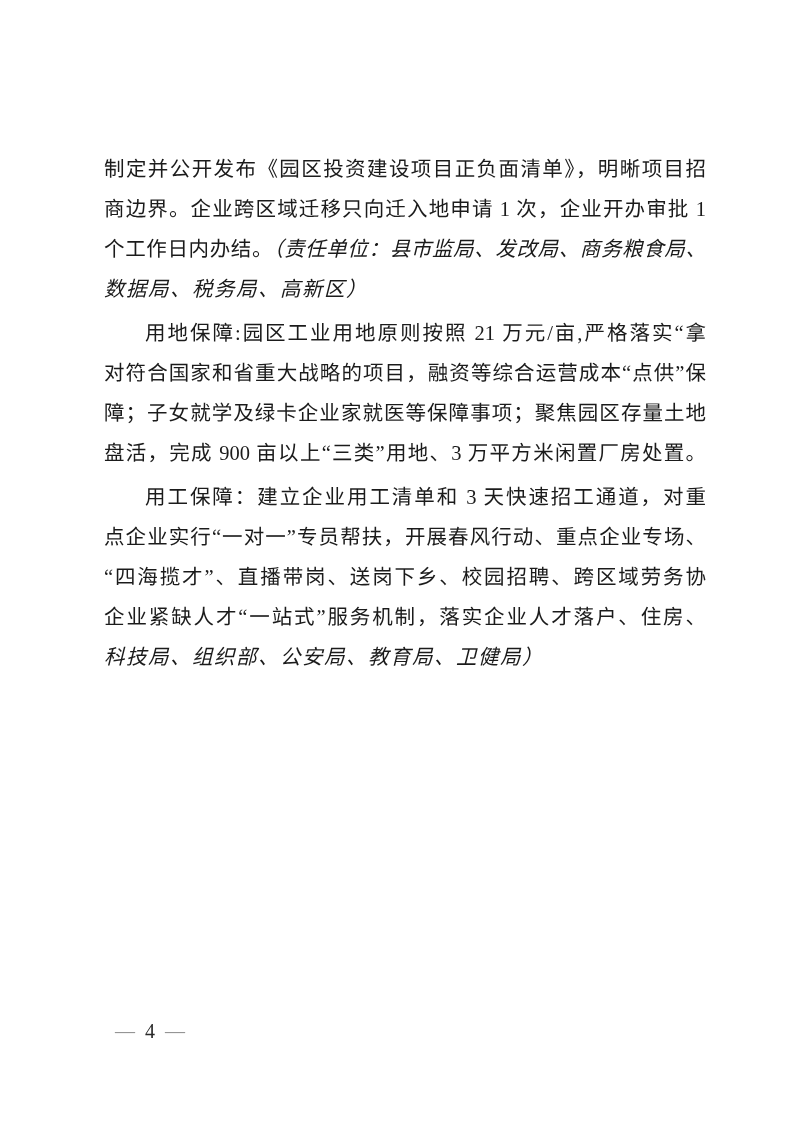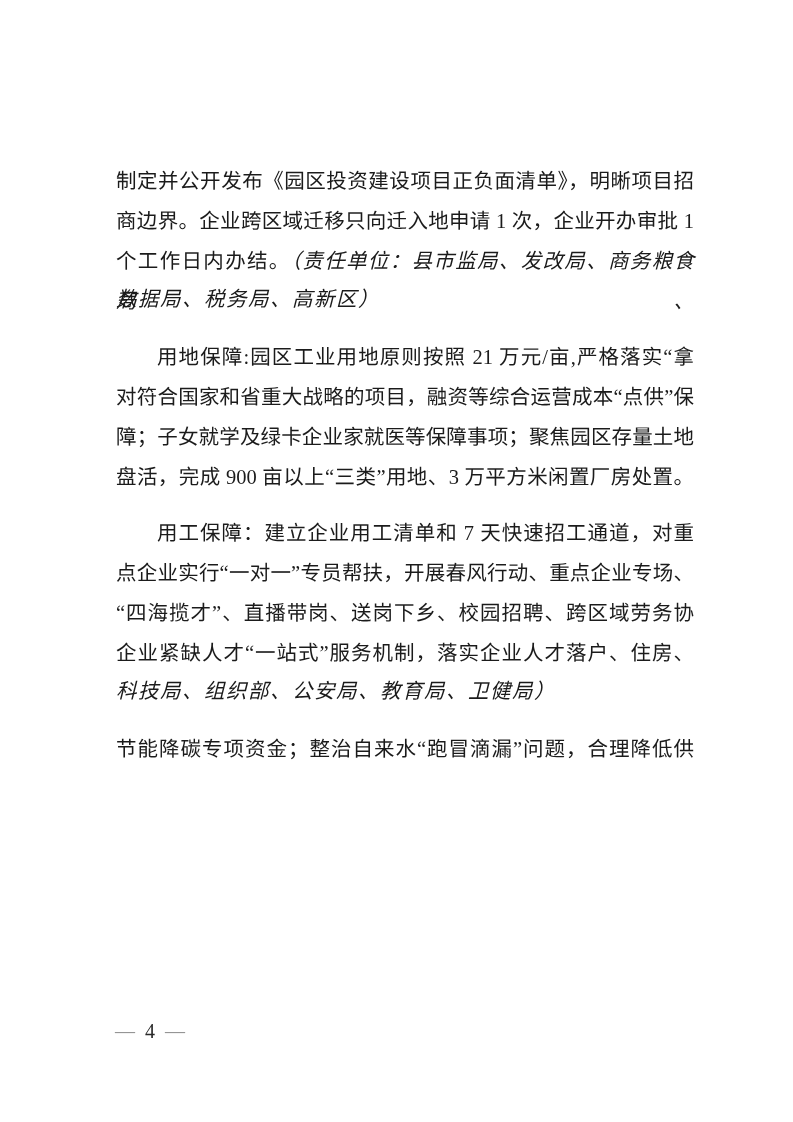--- a/index.html
+++ b/index.html
@@ -15,34 +15,33 @@
     overflow: hidden;
     font-family: "Liberation Serif", "DejaVu Serif", serif;
     color: #1b1b1b;
   }
   .body-block {
     position: absolute;
     left: 100px;
     top: 145px;
     width: 610px;
   }
-  .para { margin: 16px; padding: 0; }
+  .para { margin: 4px; padding: 0; }
   .line {
     height: 40px;
     line-height: 40px;
     font-size: 20.5px;
     text-align: justify;
     text-align-last: justify;
     white-space: normal;
   }
   .line.last {
     text-align: center;
     text-align-last: left;
     letter-spacing: 1.5px;
-    font-family: Liberation Mono, monospace;
   }
   .line.indent { text-indent: 41px; }
   .kai { font-style: italic; }
   .footer {
     position: absolute;
     left: 115px;
     top: 1018px;
     font-size: 20px;
     line-height: 26px;
     letter-spacing: 0;
@@ -65,29 +64,28 @@
 
 
     <div class="para">
       <div class="line indent"><span>用地保障:园区工业用地原则按照 21 万元/亩,严格落实“拿</span></div>
       <div class="line"><span>对符合国家和省重大战略的项目，融资等综合运营成本“点供”保</span></div>
       <div class="line"><span>障；子女就学及绿卡企业家就医等保障事项；聚焦园区存量土地</span></div>
       <div class="line"><span>盘活，完成 900 亩以上“三类”用地、3 万平方米闲置厂房处置。</span></div>
     </div>
 
     <div class="para">
-      <div class="line indent"><span>用工保障：建立企业用工清单和 7 天快速招工通道，对重</span></div>
+      <div class="line indent"><span>用工保障：建立企业用工清单和 3 天快速招工通道，对重</span></div>
       <div class="line"><span>点企业实行“一对一”专员帮扶，开展春风行动、重点企业专场、</span></div>
       <div class="line"><span>“四海揽才”、直播带岗、送岗下乡、校园招聘、跨区域劳务协</span></div>
       <div class="line"><span>企业紧缺人才“一站式”服务机制，落实企业人才落户、住房、</span></div>
       <div class="line last"><span class="kai">科技局、组织部、公安局、教育局、卫健局）</span></div>
     </div>
 
     <div class="para">
-      <div class="line"><span>节能降碳专项资金；整治自来水“跑冒滴漏”问题，合理降低供</span></div>
     </div>
 
   </div>
 
   <div class="footer">
     <span class="dash">—</span><span class="num">4</span><span class="dash">—</span>
   </div>
 </div>
 
 </body></html>

